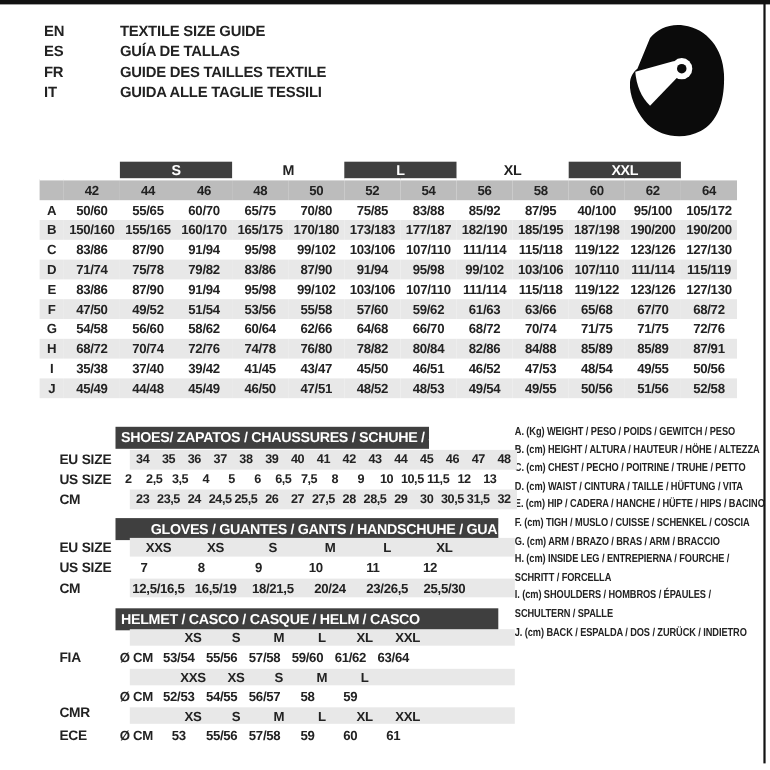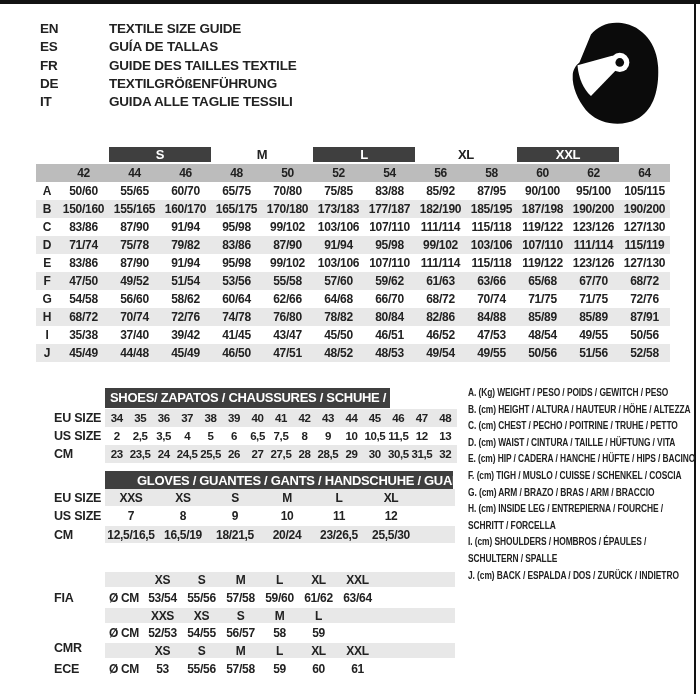--- a/index.html
+++ b/index.html
@@ -29,21 +29,21 @@
 
   
   .sec-bar{position:absolute;height:20px;background:var(--dark,#3f3f3f);color:#fff;font-size:13px;line-height:20px;padding-left:5px;letter-spacing:-0.3px;box-sizing:border-box;white-space:nowrap;overflow:hidden;}
   .shoes-bar{left:105px;top:388px;width:285px;}
   .gloves-bar{left:105px;top:471px;width:348px;padding-left:32px;}
   .helmet-bar{left:105px;top:553px;width:348px;}
 
   .side-label{position:absolute;left:42px;font-size:12.5px;letter-spacing:-0.2px;line-height:18px;white-space:nowrap;padding-left:12px;}
 
   .grid-row{position:absolute;left:105px;display:grid;align-items:center;text-align:center;}
-  .grid-row.stripe{background:var(--stripe,#e8e8e8);}
+  .grid-row.stripe{background:var(--stripe,#e8e8e8);margin-left:13px;}
   .shoes-grid{width:352px;height:18px;grid-template-columns:repeat(15,1fr);font-size:11.5px;letter-spacing:-0.4px;}
   .gloves-grid{width:350px;height:17px;grid-template-columns:repeat(6,52px) 1fr;font-size:12px;letter-spacing:-0.3px;}
   .helmet-grid{width:350px;grid-template-columns:38px repeat(6,39px) 1fr;font-size:12px;letter-spacing:-0.3px;}
   .cell{white-space:nowrap;}
 
   
   .legend{position:absolute;left:468px;top:384px;width:320px;transform:scaleX(0.8);transform-origin:0 0;font-size:10.5px;line-height:16.6px;letter-spacing:-0.1px;}
   .legend-item{white-space:pre-line;}
 </style>
 </head>
@@ -60,24 +60,20 @@
       </div>
       <div class="lang-row">
         <span class="lang-code">ES</span>
         <span class="lang-text">GUÍA DE TALLAS</span>
       </div>
       <div class="lang-row">
         <span class="lang-code">FR</span>
         <span class="lang-text">GUIDE DES TAILLES TEXTILE</span>
       </div>
       <div class="lang-row">
-        <span class="lang-code">DE</span>
-        <span class="lang-text">TEXTILGRÖßENFÜHRUNG</span>
-      </div>
-      <div class="lang-row">
         <span class="lang-code">IT</span>
         <span class="lang-text">GUIDA ALLE TAGLIE TESSILI</span>
       </div>
     </div>
 
   <div class="helmet-icon">
     <svg viewBox="0 0 100 110" width="96" height="106" aria-hidden="true">
       <path d="M58,3 C80,6 95,25 96,49 C97,73 91,94 74,103 C57,112 36,108 24,97 C15,88 8,74 7,62 L7,58 C7,52 10,47 14,44 L26,15 C33,6 45,1 58,3 Z" fill="#0b0b0b"></path>
       <path d="M12,47 L48,37 C55,38 58,44 54,50 L26,79 C18,72 13,60 12,47 Z" fill="#ffffff"></path>
       <circle cx="56" cy="44" r="10" fill="#ffffff"></circle>
@@ -130,23 +126,23 @@
           <td class="rowkey">A</td>
           <td>50/60</td>
           <td>55/65</td>
           <td>60/70</td>
           <td>65/75</td>
           <td>70/80</td>
           <td>75/85</td>
           <td>83/88</td>
           <td>85/92</td>
           <td>87/95</td>
-          <td>90/100</td>
+          <td>40/100</td>
           <td>95/100</td>
-          <td>105/115</td>
+          <td>105/172</td>
         </tr>
         <tr class="stripe">
           <td class="rowkey">B</td>
           <td>150/160</td>
           <td>155/165</td>
           <td>160/170</td>
           <td>165/175</td>
           <td>170/180</td>
           <td>173/183</td>
           <td>177/187</td>
@@ -274,20 +270,21 @@
           <td>49/55</td>
           <td>50/56</td>
           <td>51/56</td>
           <td>52/58</td>
         </tr>
       </tbody>
     </table>
 
   <div class="sec-bar shoes-bar">SHOES/ ZAPATOS / CHAUSSURES / SCHUHE / SCARPE</div>
   <div class="sec-bar gloves-bar">GLOVES / GUANTES / GANTS / HANDSCHUHE / GUANTI</div>
+  <div class="sec-bar helmet-bar">HELMET / CASCO / CASQUE / HELM / CASCO</div>
 
   <div class="legend" id="legend">
       <div class="legend-item">A. (Kg) WEIGHT / PESO / POIDS / GEWITCH / PESO</div>
       <div class="legend-item">B. (cm) HEIGHT / ALTURA / HAUTEUR / HÖHE / ALTEZZA</div>
       <div class="legend-item">C. (cm) CHEST / PECHO / POITRINE / TRUHE / PETTO</div>
       <div class="legend-item">D. (cm) WAIST / CINTURA / TAILLE / HÜFTUNG / VITA</div>
       <div class="legend-item">E. (cm) HIP / CADERA / HANCHE / HÜFTE / HIPS / BACINO</div>
       <div class="legend-item">F. (cm) TIGH / MUSLO / CUISSE / SCHENKEL / COSCIA</div>
       <div class="legend-item">G. (cm) ARM / BRAZO / BRAS / ARM / BRACCIO</div>
       <div class="legend-item">H. (cm) INSIDE LEG / ENTREPIERNA / FOURCHE /

